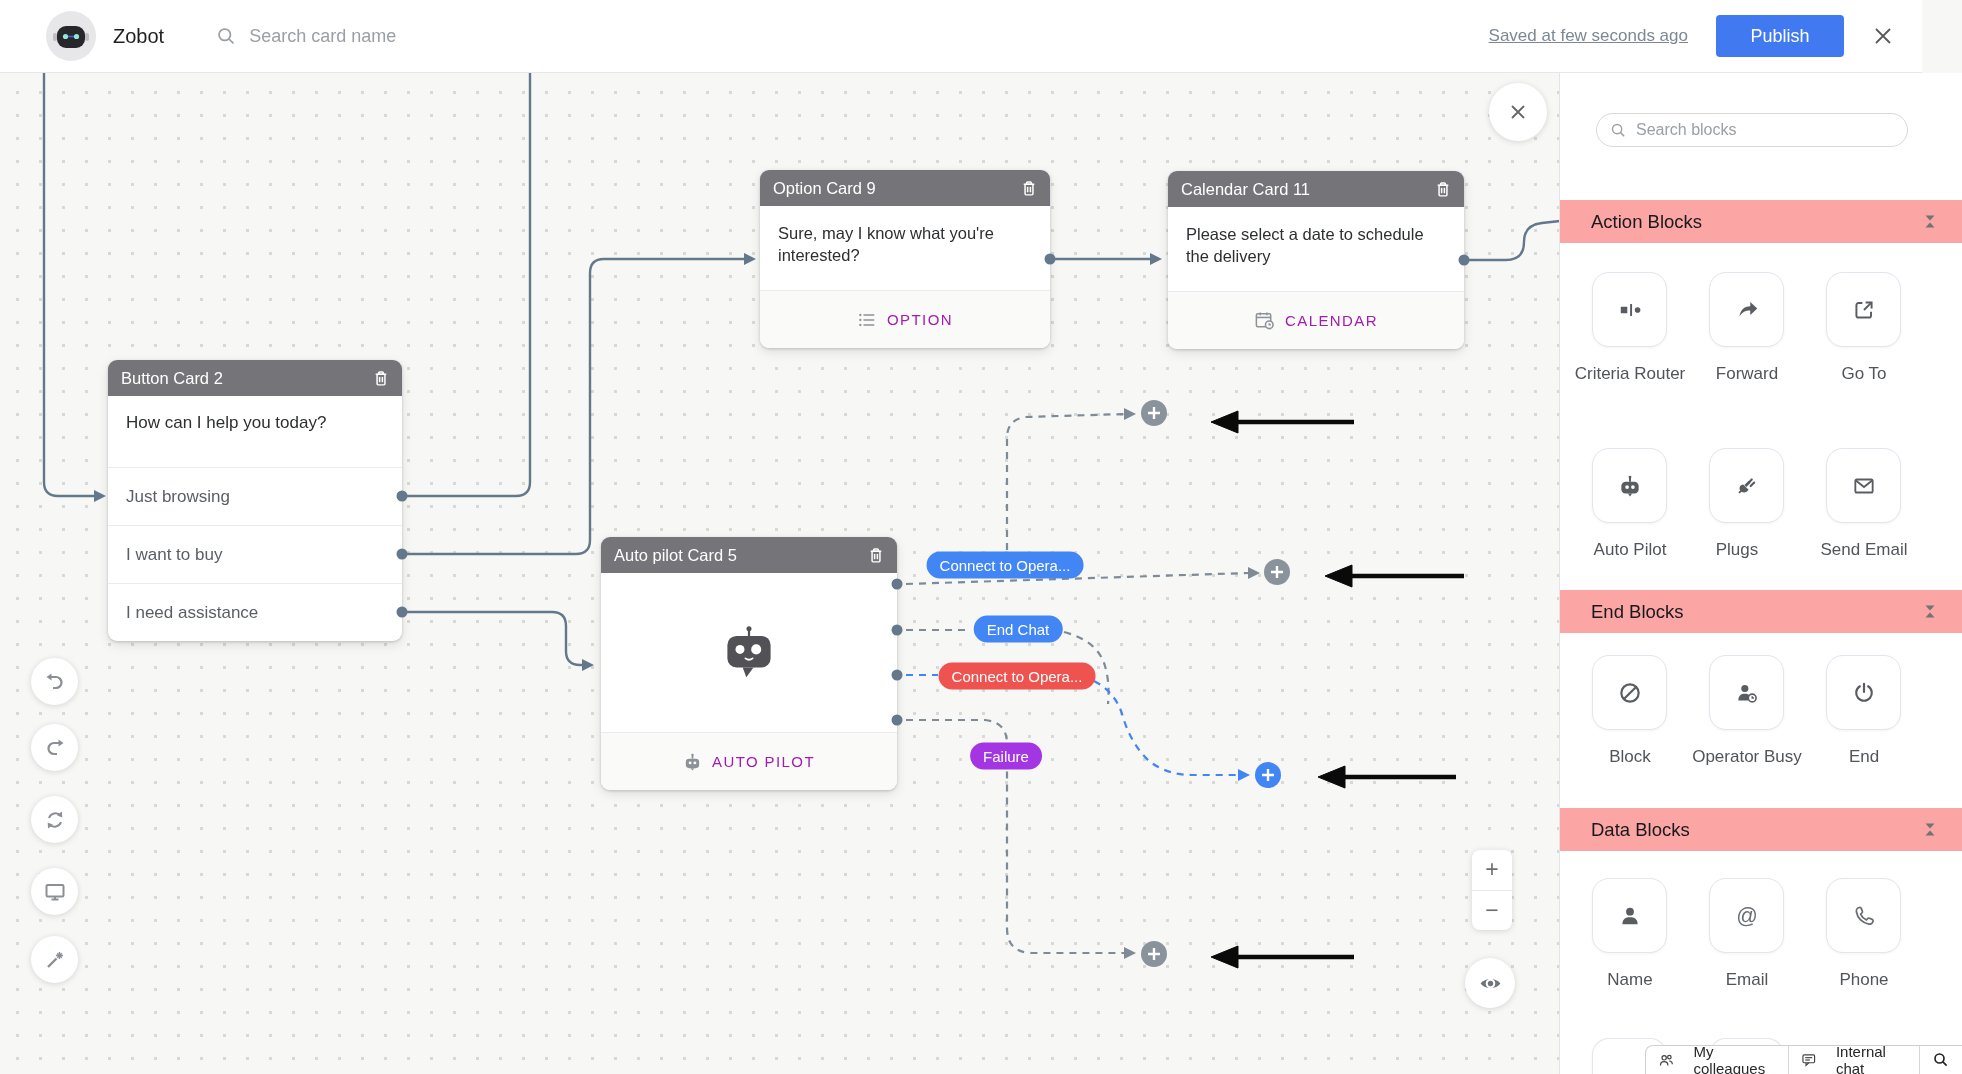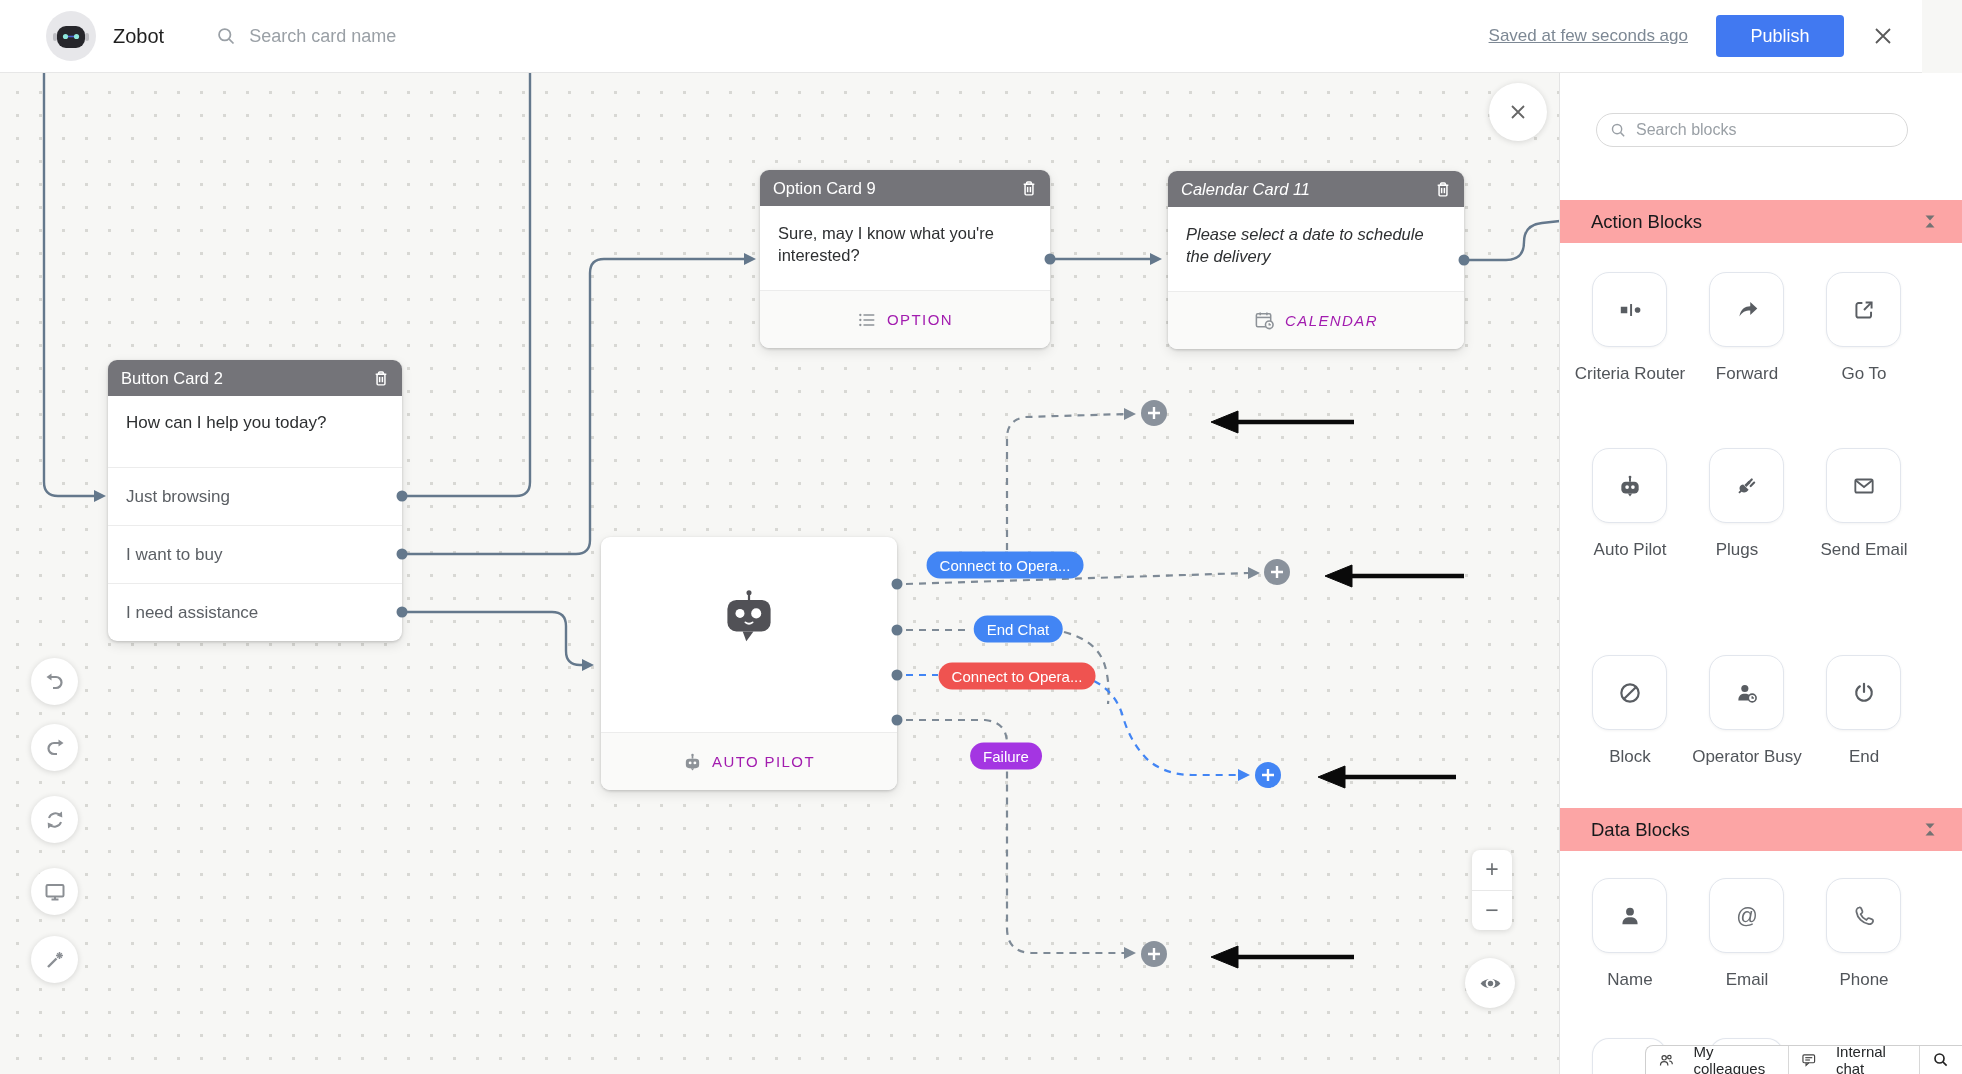--- a/index.html
+++ b/index.html
@@ -29,21 +29,21 @@
   .card-header { height:36px; background:#747479; border-radius:9px 9px 0 0; color:#fff; display:flex; align-items:center; padding:0 13px; font-size:16.5px; }
   .card-header .ttl { flex:1; }
   .trash { width:16px; height:17px; cursor:pointer; }
   .card-msg { padding:16px 18px 0 18px; font-size:17px; color:#2d2f31; line-height:1.35; }
   .card-footer { position:absolute; bottom:0; left:0; right:0; height:58px; border-top:1px solid #ececec; background:#fafaf9; border-radius:0 0 9px 9px; display:flex; align-items:center; justify-content:center; gap:10px; color:#a21caf; font-size:15px; letter-spacing:1.4px; }
   .opt-row { height:58px; display:flex; align-items:center; padding:0 18px; font-size:17px; color:#5b5f64; border-top:1px solid #ececec; cursor:pointer; }
 
   #button-card { left:108px; top:360px; width:294px; height:281px; }
   #button-card .card-msg { height:71px; }
   #option-card { left:760px; top:170px; width:290px; height:178px; }
-  #calendar-card { left:1168px; top:171px; width:296px; height:178px;font-style:italic; }
+  #calendar-card { left:1168px; top:171px; width:296px; height:178px; }
   #autopilot-card { left:601px; top:537px; width:296px; height:253px; }
   #autopilot-card .body { height:159px; display:flex; align-items:center; justify-content:center; }
 
   
   .pill { position:absolute; transform:translate(-50%,-50%); color:#fff; font-size:15px; padding:5px 13px; border-radius:15px; white-space:nowrap; z-index:6; cursor:pointer; }
   .pill-blue { background:#4285f4; }
   .pill-red { background:#ef5350; }
   .pill-purple { background:#a435e2; }
 
   
@@ -251,20 +251,30 @@
         <line x1="13.5" y1="2.5" x2="13.5" y2="5.5"></line>
         <line x1="2.5" y1="7.8" x2="17.5" y2="7.8"></line>
       <circle cx="16" cy="15.5" r="4" fill="#fafaf9"></circle>
         <path d="M16 13.8 V15.5 H17.6"></path>
     </svg>
     <span>CALENDAR</span>
   </div>
 </div>
 
 <div class="flow-card" id="autopilot-card">
+  <div class="card-header">
+    <span class="ttl">Auto pilot Card 5</span>
+    <svg class="trash" viewBox="0 0 15 16" fill="none" stroke="#fff" stroke-width="1.4">
+      <path d="M2.5 4 H12.5"></path>
+        <path d="M5.3 4 V2.8 A0.9 0.9 0 0 1 6.2 1.9 H8.8 A0.9 0.9 0 0 1 9.7 2.8 V4"></path>
+      <rect x="3.8" y="4" width="7.4" height="10" rx="1"></rect>
+        <line x1="6.2" y1="6.5" x2="6.2" y2="11.5"></line>
+        <line x1="8.8" y1="6.5" x2="8.8" y2="11.5"></line>
+    </svg>
+  </div>
   <div class="body">
     <svg width="72" height="60" viewBox="0 0 80 64">
       <circle cx="40" cy="5" r="2.8" fill="#515156"></circle>
         <line x1="40" y1="7" x2="40" y2="14" stroke="#515156" stroke-width="2.5"></line>
       <rect x="16" y="13" width="48" height="35" rx="10" fill="#515156"></rect>
       <circle cx="30" cy="28" r="5" fill="#fff"></circle>
         <circle cx="48" cy="28" r="5.6" fill="#fff"></circle>
       <path d="M36 38 Q40 41 44 38" stroke="#fff" stroke-width="2" fill="none" stroke-linecap="round"></path>
       <polygon points="33,48 45,48 37,59" fill="#515156"></polygon>
     </svg>
@@ -407,20 +417,27 @@
   <div class="block-box" style="left:266px; top:375px">
     <svg width="26" height="26" viewBox="0 0 24 24" fill="none" stroke="#595d62" stroke-width="1.7">
       <rect x="4" y="6" width="16" height="12" rx="1.5"></rect>
         <polyline points="4.5,7 12,13 19.5,7"></polyline>
     </svg>
   </div>
   <div class="block-label" style="left:10px; top:466px">Auto Pilot</div>
   <div class="block-label" style="left:117px; top:466px">Plugs</div>
   <div class="block-label" style="left:244px; top:466px">Send Email</div>
 
+  <div class="sec-header" style="top:517px">
+    <span class="t">End Blocks</span>
+    <svg width="14" height="15" viewBox="0 0 14 15">
+      <polygon points="2.5,1.5 11.5,1.5 7,6.5" fill="#737373"></polygon>
+        <polygon points="2.5,13.5 11.5,13.5 7,8.5" fill="#737373"></polygon>
+    </svg>
+  </div>
   <div class="block-box" style="left:32px; top:582px">
     <svg width="26" height="26" viewBox="0 0 24 24" fill="none" stroke="#595d62" stroke-width="2">
       <circle cx="12" cy="12" r="8"></circle>
         <line x1="6.6" y1="17.4" x2="17.4" y2="6.6"></line>
     </svg>
   </div>
   <div class="block-box" style="left:149px; top:582px">
     <svg width="26" height="26" viewBox="0 0 24 24">
       <circle cx="10" cy="7.8" r="3.3" fill="#595d62"></circle>
       <path d="M4 19 C4 14.5 6.6 12.8 10 12.8 C12 12.8 13.7 13.4 14.8 14.6 L13.2 19 Z" fill="#595d62"></path>

